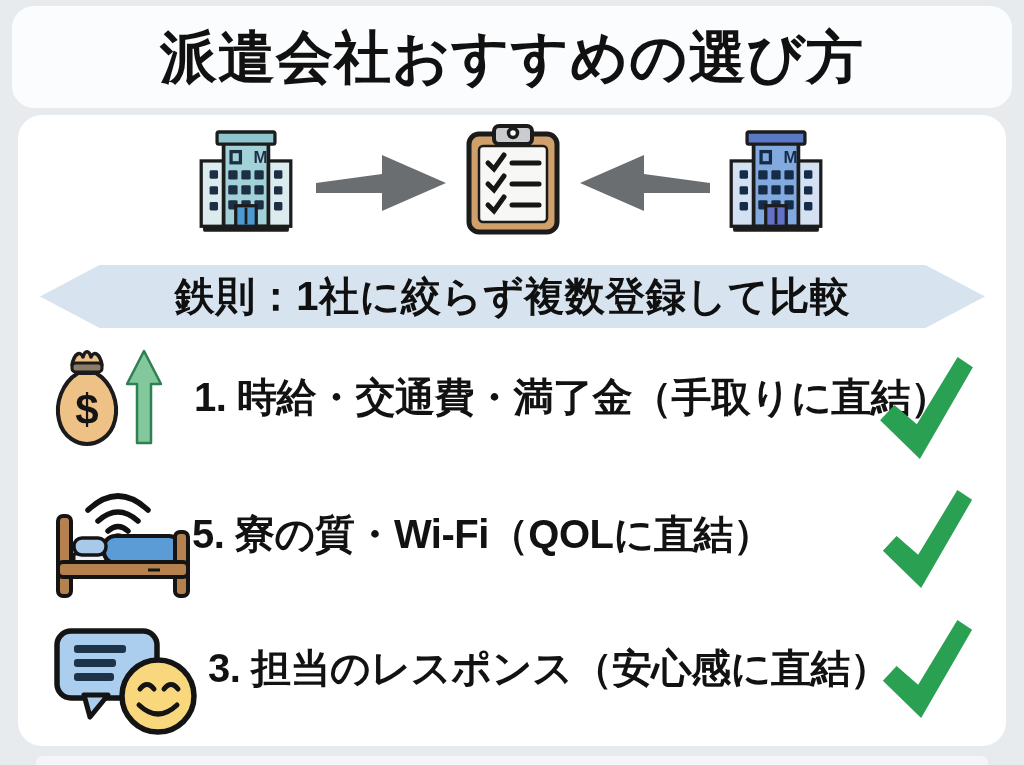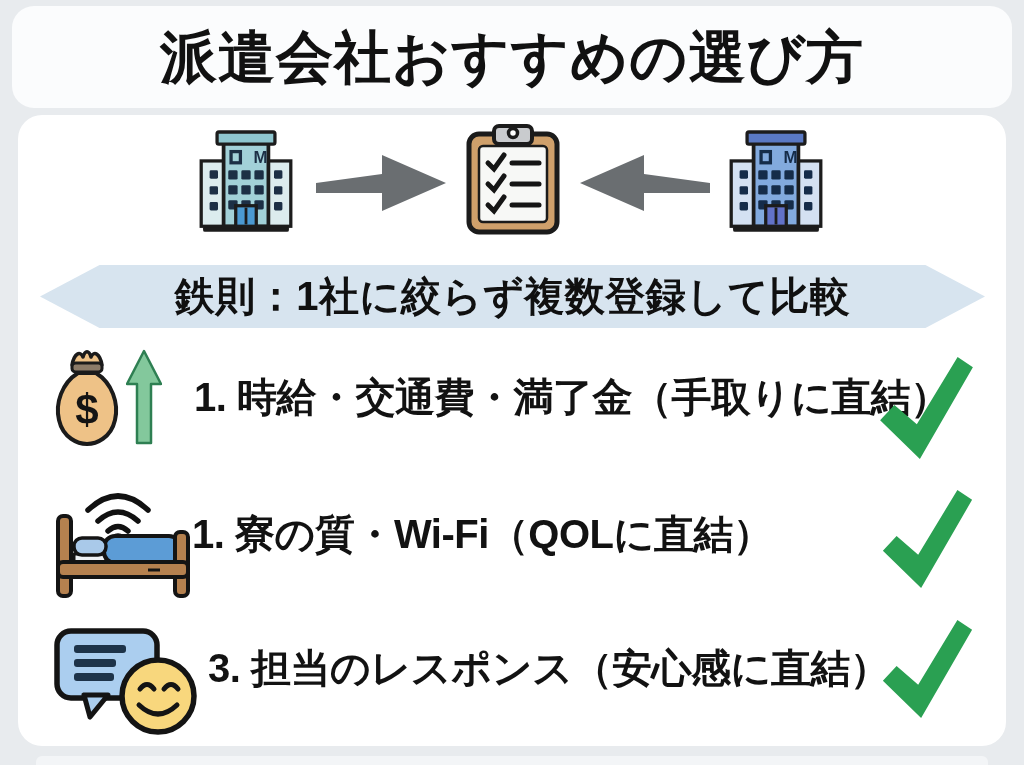--- a/index.html
+++ b/index.html
@@ -148,21 +148,21 @@
       </g>
       <circle cx="70" cy="67" r="6" fill="#4a90d9" stroke="#111111" stroke-width="3.5"></circle>
       <rect x="10" y="42" width="13" height="80" rx="5" fill="#b5814f" stroke="#141414" stroke-width="4"></rect>
       <rect x="26" y="80" width="32" height="11" fill="#eef2f6" stroke="#141414" stroke-width="3"></rect>
       <rect x="56" y="62" width="76" height="27" rx="11" fill="#5c9cd6" stroke="#141414" stroke-width="4"></rect>
       <rect x="26" y="64" width="32" height="17" rx="8" fill="#a9c9e9" stroke="#141414" stroke-width="3.5"></rect>
       <rect x="127" y="58" width="13" height="64" rx="5" fill="#b5814f" stroke="#141414" stroke-width="4"></rect>
       <rect x="10" y="88" width="130" height="15" rx="5" fill="#b5814f" stroke="#141414" stroke-width="4"></rect>
       <line x1="100" y1="96" x2="112" y2="96" stroke="#141414" stroke-width="3"></line>
     </svg>
-    <div class="item-text" style="left:192px;top:508px">1. 寮の質・Wi-Fi（QOLに直結）</div>
+    <div class="item-text" style="left:192px;top:508px">5. 寮の質・Wi-Fi（QOLに直結）</div>
     <svg class="abs" style="left:877px;top:486px" width="100" height="106" viewBox="0 0 102 108">
       <polygon points="6,66 20,51 42,70 82,4 97,14 45,104" fill="#2aa052"></polygon>
     </svg>
   </div>
 
   <div>
     <svg class="abs" style="left:50px;top:626px" width="155" height="112" viewBox="0 0 155 112">
       <rect x="7" y="5" width="100" height="67" rx="14" fill="#abceef" stroke="#141414" stroke-width="5.5"></rect>
       <path d="M34,69 L58,69 L40,91 Z" fill="#abceef" stroke="#141414" stroke-width="5" stroke-linejoin="round"></path>
       <g fill="#1d3349">

